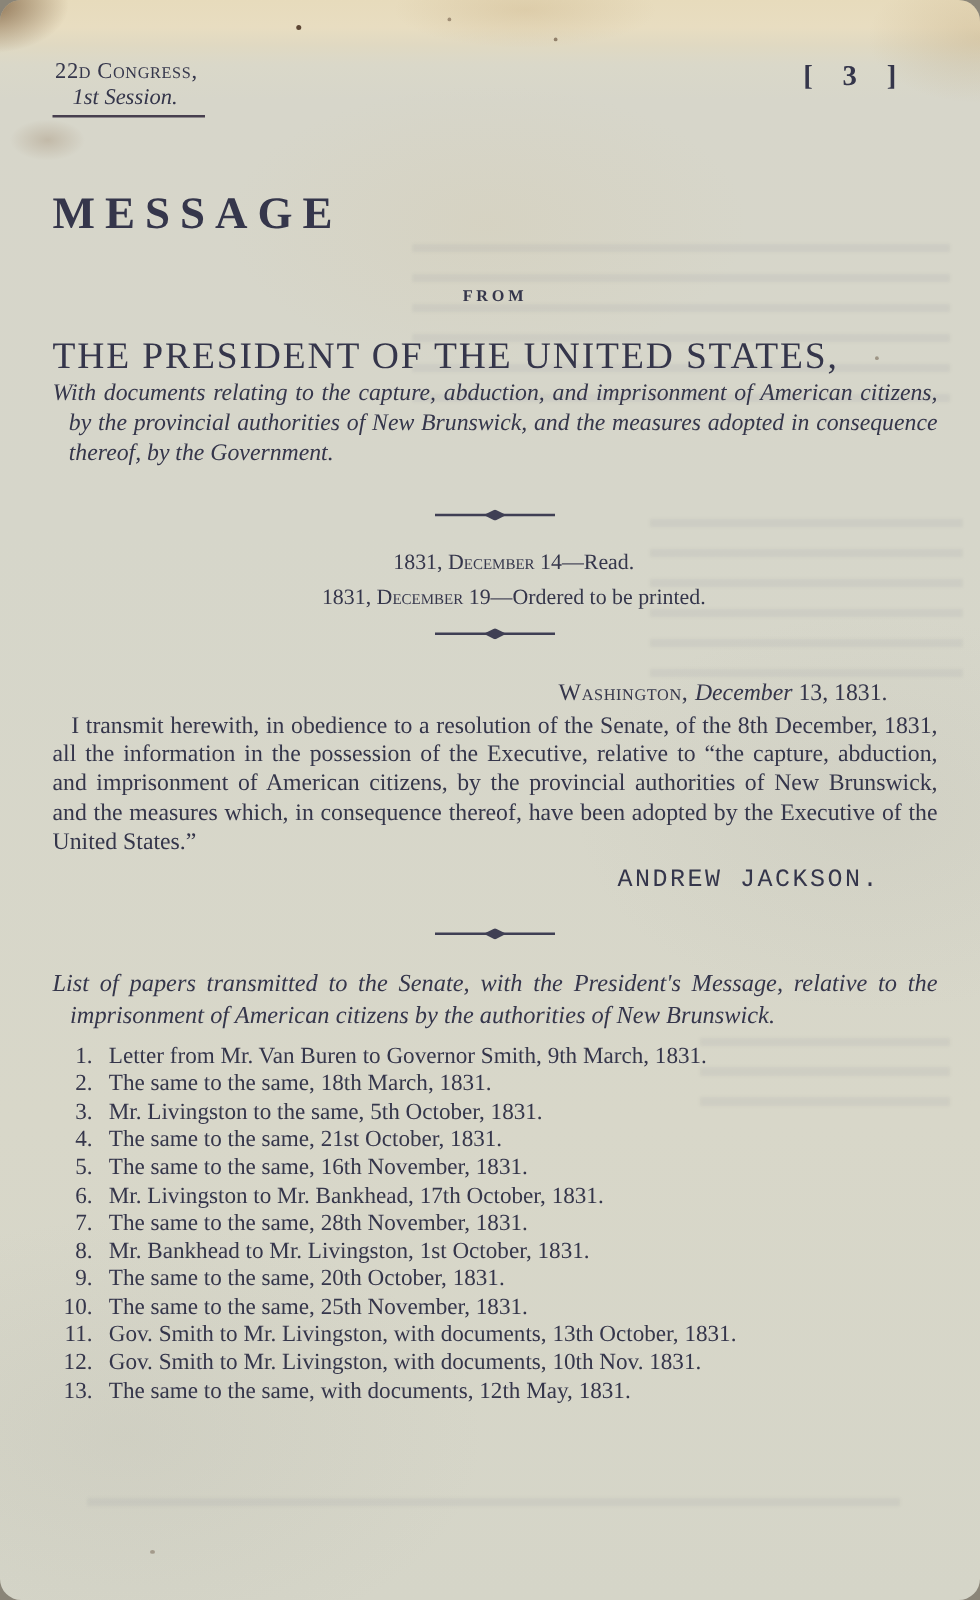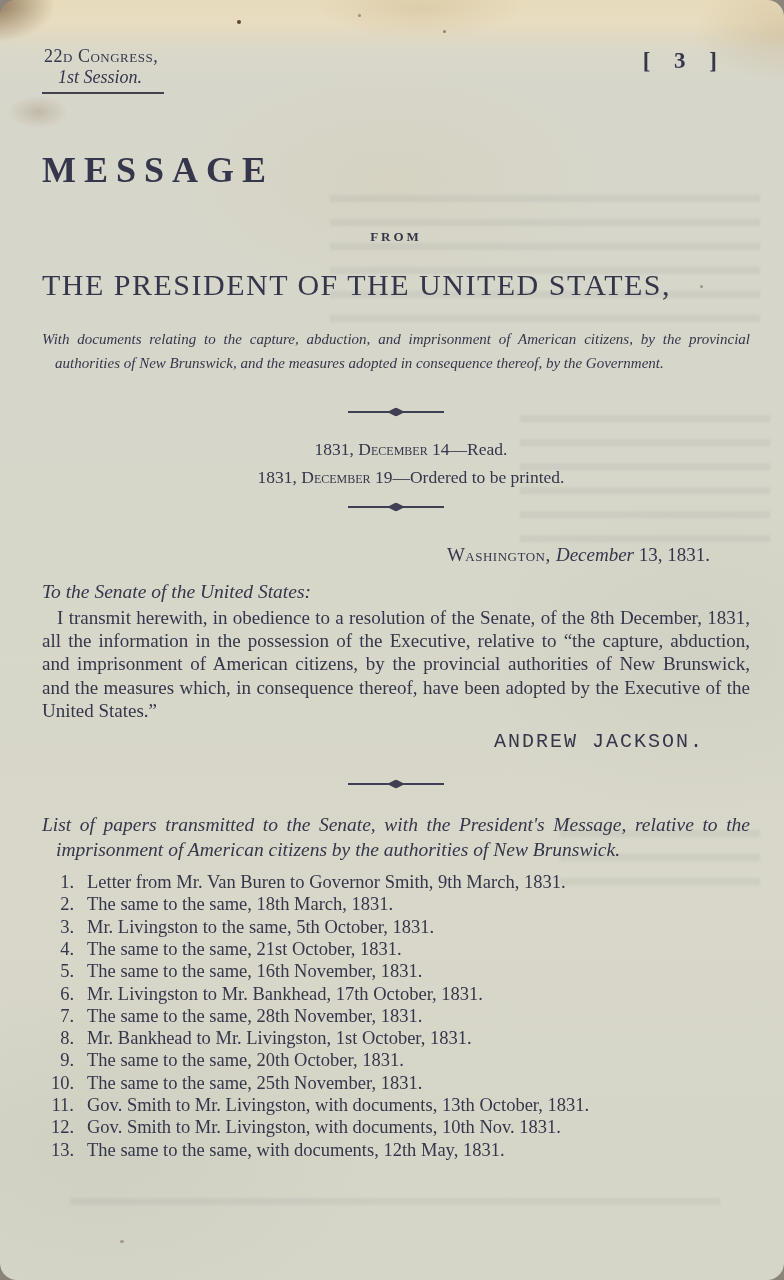--- a/index.html
+++ b/index.html
@@ -103,23 +103,22 @@
     line-height: 1;
   }
   .title-president {
     margin-top: 24px;
     text-align: left;
     font-size: 30px;
     letter-spacing: 1.5px;
     line-height: 1.2;
   }
   .subtitle {
-    margin-top: 24px;
     font-style: italic;
-    font-size: 15px;
+    font-size: 19px;
     line-height: 24px;
     text-align: justify;
     padding-left: 13px;
     text-indent: -13px;
   }
 
   
   .divider {
     position: relative;
     width: 96px;
@@ -246,21 +245,20 @@
     <div class="proceedings">
       <div><span>1831, </span><span class="sc">December</span><span> 14—Read.</span></div>
       <div><span>1831, </span><span class="sc">December</span><span> 19—Ordered to be printed.</span></div>
     </div>
 
     <div class="divider divider-2"></div>
 
     <div class="dateline">
       <span class="place">Washington, </span><span class="month">December</span><span> 13, 1831.</span>
     </div>
-    <div class="salutation">To the Senate of the United States:</div>
     <div class="letter-body">I transmit herewith, in obedience to a resolution of the Senate, of the 8th December, 1831, all the information in the possession of the Executive, relative to “the capture, abduction, and imprisonment of American citizens, by the provincial authorities of New Brunswick, and the measures which, in consequence thereof, have been adopted by the Executive of the United States.”</div>
     <div class="signature">ANDREW JACKSON.</div>
 
     <div class="divider divider-3"></div>
 
     <div class="list-heading">List of papers transmitted to the Senate, with the President's Message, relative to the imprisonment of American citizens by the authorities of New Brunswick.</div>
 
     <div class="papers-list">
   <div class="paper-row">
     <span class="paper-num">1.</span>

